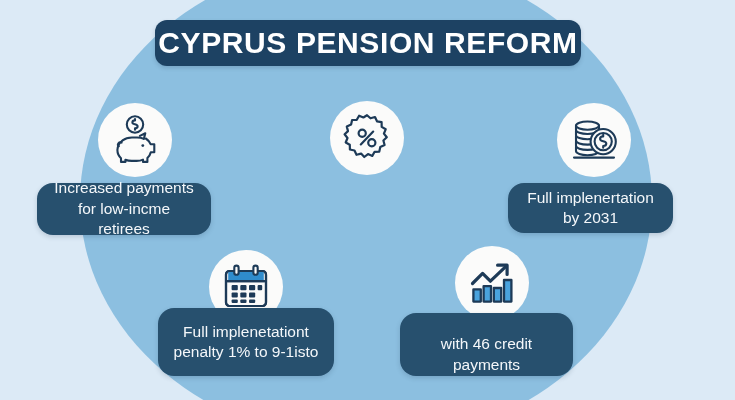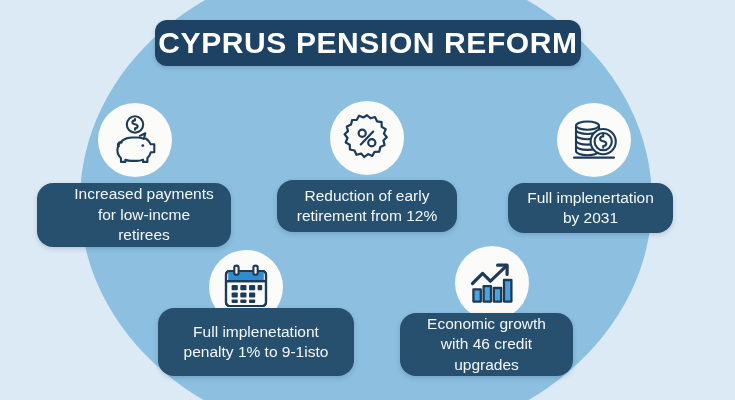--- a/index.html
+++ b/index.html
@@ -80,24 +80,24 @@
     text-align: center;
     box-shadow: 0 2px 5px rgba(20, 45, 70, 0.18);
   }
   .card .card-text {
     color: #f4f7fa;
     font-size: 15.5px;
     line-height: 1.32;
     padding: 0 13px;
     font-weight: normal;
   }
-  #card-1 { left: 37px;  top: 183px; width: 174px; height: 64px; padding-left: 20px; }
+  #card-1 { left: 37px;  top: 183px; width: 174px; height: 52px; }
   #card-2 { left: 277px; top: 180px; width: 180px; height: 52px; }
   #card-3 { left: 508px; top: 183px; width: 165px; height: 50px; }
-  #card-4 { left: 158px; top: 308px; width: 196px; height: 68px; }
+  #card-4 { left: 158px; top: 308px; width: 176px; height: 68px; }
   #card-5 { left: 400px; top: 313px; width: 173px; height: 63px; }
   #card-4 .card-text, #card-5 .card-text { font-size: 15.5px; }
 </style>
 </head>
 <body>
 
 <div id="infographic">
 
   <div class="bg-ellipse"></div>
 
@@ -180,42 +180,36 @@
     </svg>
   </div>
 
   <div class="card" id="card-1">
     <div class="card-text">
       <span>Increased payments</span><br>
       <span>for low-incme retirees</span>
     </div>
   </div>
 
-  <div class="card" id="card-2">
-    <div class="card-text">
-      <span>Reduction of early</span><br>
-      <span>retirement from 12%</span>
-    </div>
-  </div>
 
   <div class="card" id="card-3">
     <div class="card-text">
       <span>Full implenertation</span><br>
       <span>by 2031</span>
     </div>
   </div>
 
   <div class="card" id="card-4">
     <div class="card-text">
       <span>Full implenetationt</span><br>
       <span>penalty 1% to 9-1isto</span>
     </div>
   </div>
 
   <div class="card" id="card-5">
     <div class="card-text">
-      <span>Economic growth</span><br>
+      <br>
       <span>with 46 credit</span><br>
-      <span>upgrades</span>
+      <span>payments</span>
     </div>
   </div>
 
 </div>
 
 </body></html>

